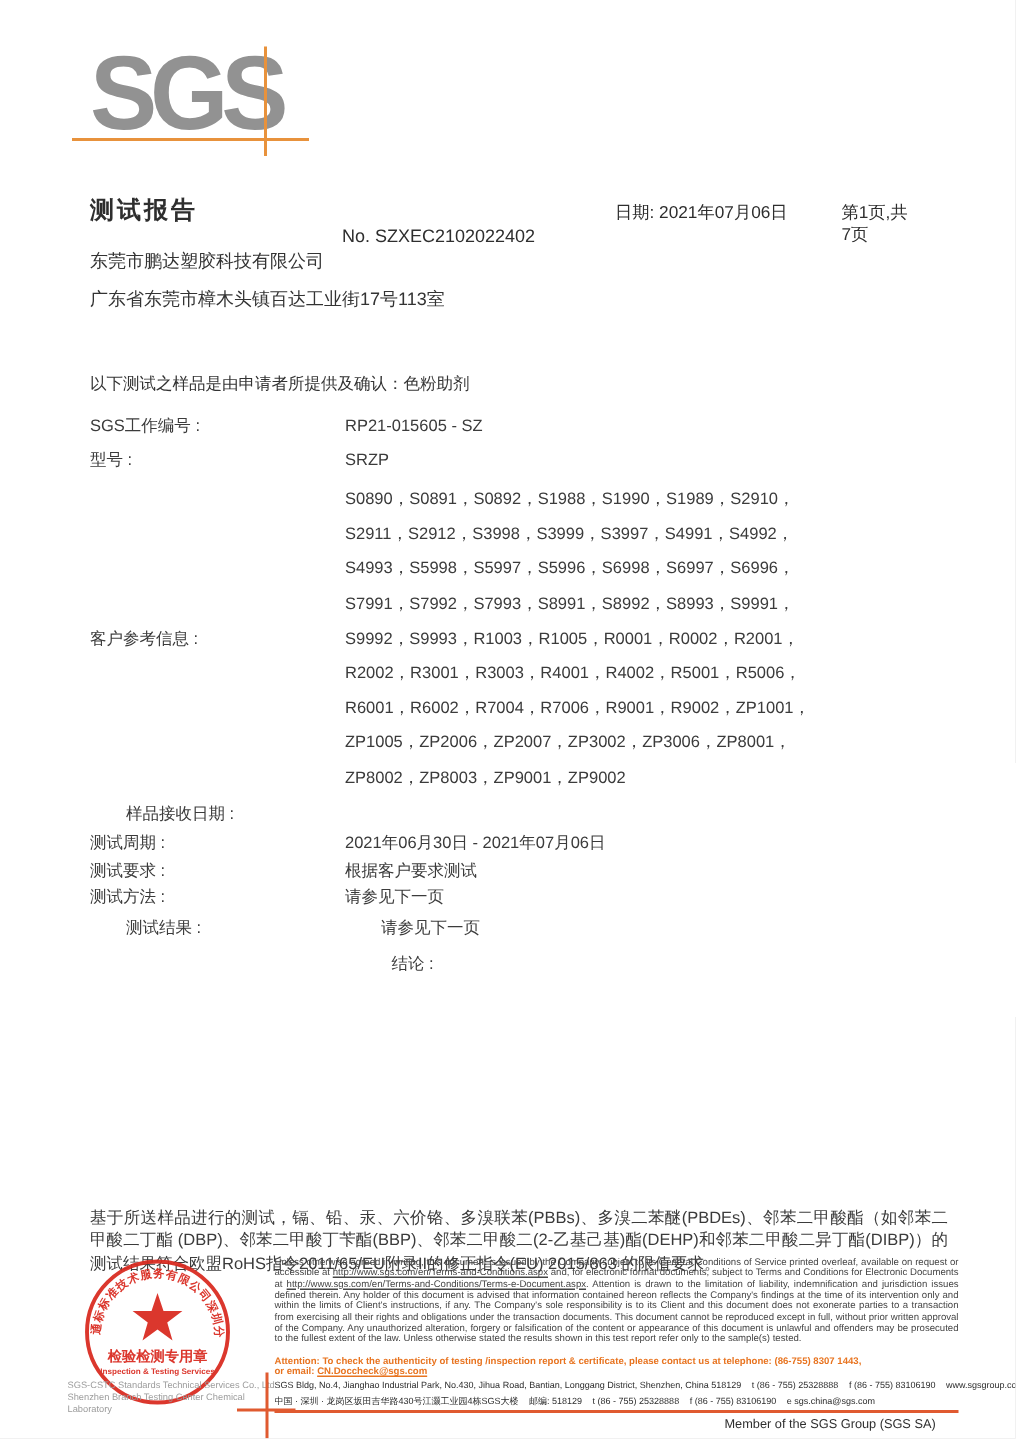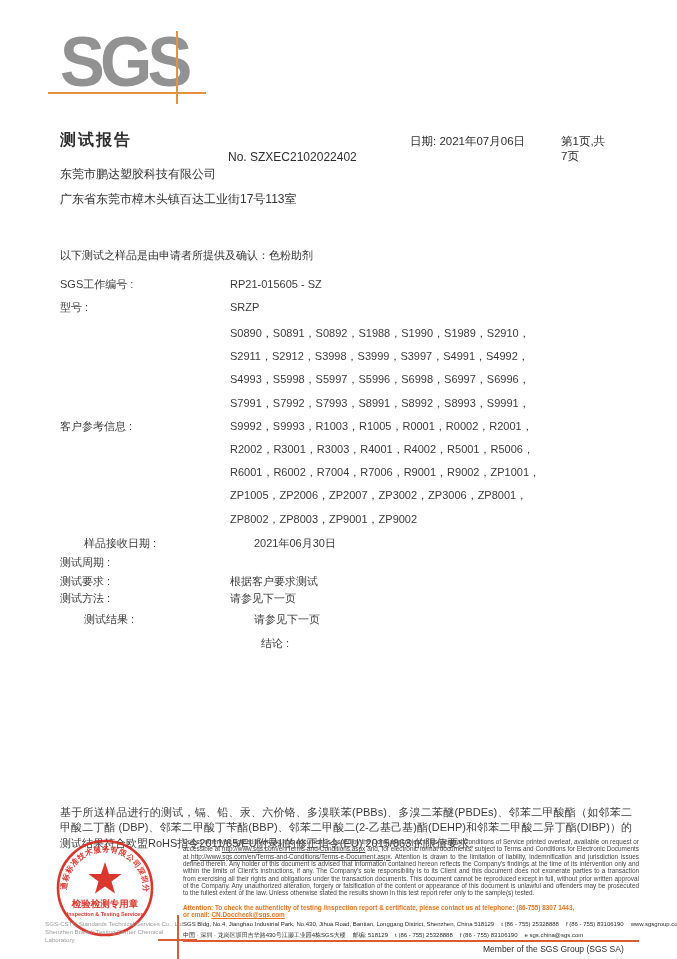--- a/index.html
+++ b/index.html
@@ -104,24 +104,24 @@
         <div>S7991，S7992，S7993，S8991，S8992，S8993，S9991，</div>
         <div>S9992，S9993，R1003，R1005，R0001，R0002，R2001，</div>
         <div>R2002，R3001，R3003，R4001，R4002，R5001，R5006，</div>
         <div>R6001，R6002，R7004，R7006，R9001，R9002，ZP1001，</div>
         <div>ZP1005，ZP2006，ZP2007，ZP3002，ZP3006，ZP8001，</div>
         <div>ZP8002，ZP8003，ZP9001，ZP9002</div>
       </div>
     </div>
     <div class="frow mt4">
       <div class="flabel">样品接收日期 :</div>
-      <div class="fvalue">2021年06月30日</div>
     </div>
     <div class="frow mt2">
       <div class="flabel">测试周期 :</div>
+      <div class="fvalue">2021年06月30日 - 2021年07月06日</div>
     </div>
     <div class="frow mt2">
       <div class="flabel">测试要求 :</div>
       <div class="fvalue">根据客户要求测试</div>
     </div>
     <div class="frow">
       <div class="flabel">测试方法 :</div>
       <div class="fvalue">请参见下一页</div>
     </div>
     <div class="frow mt4">

